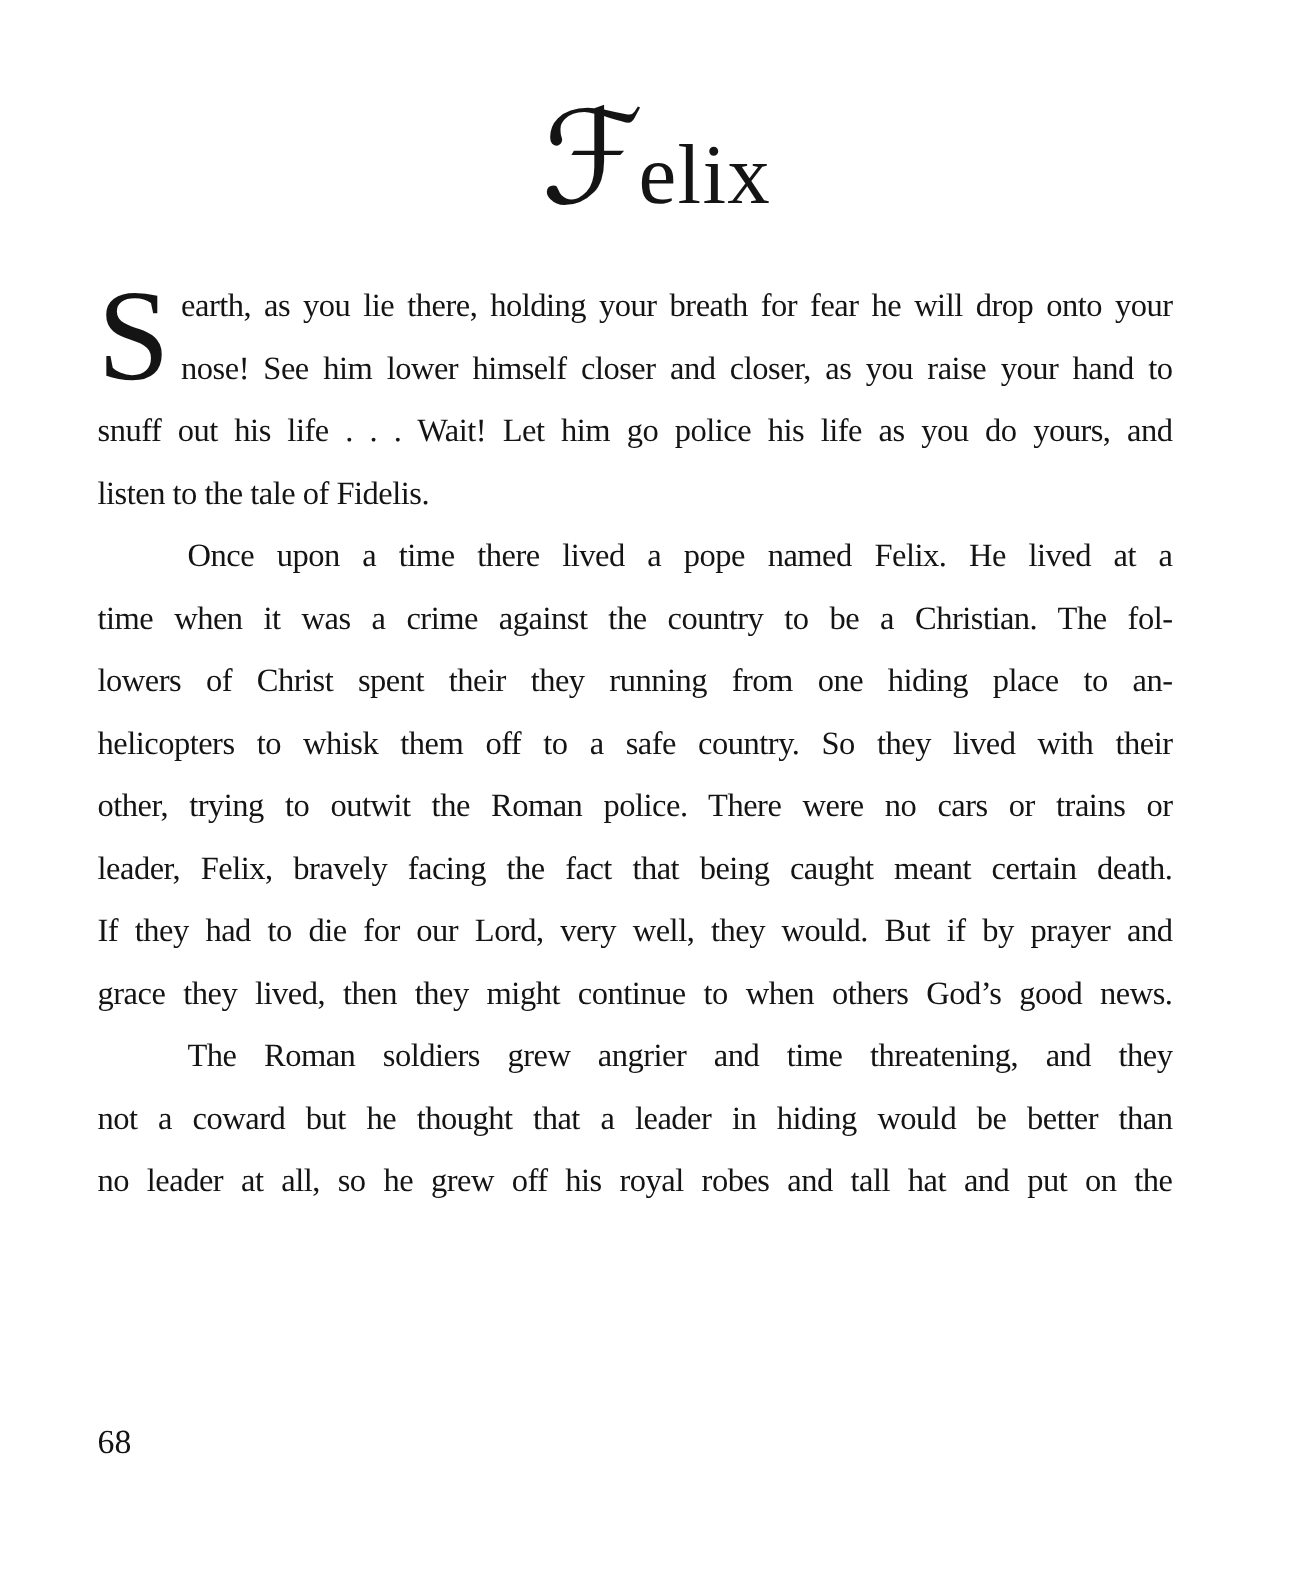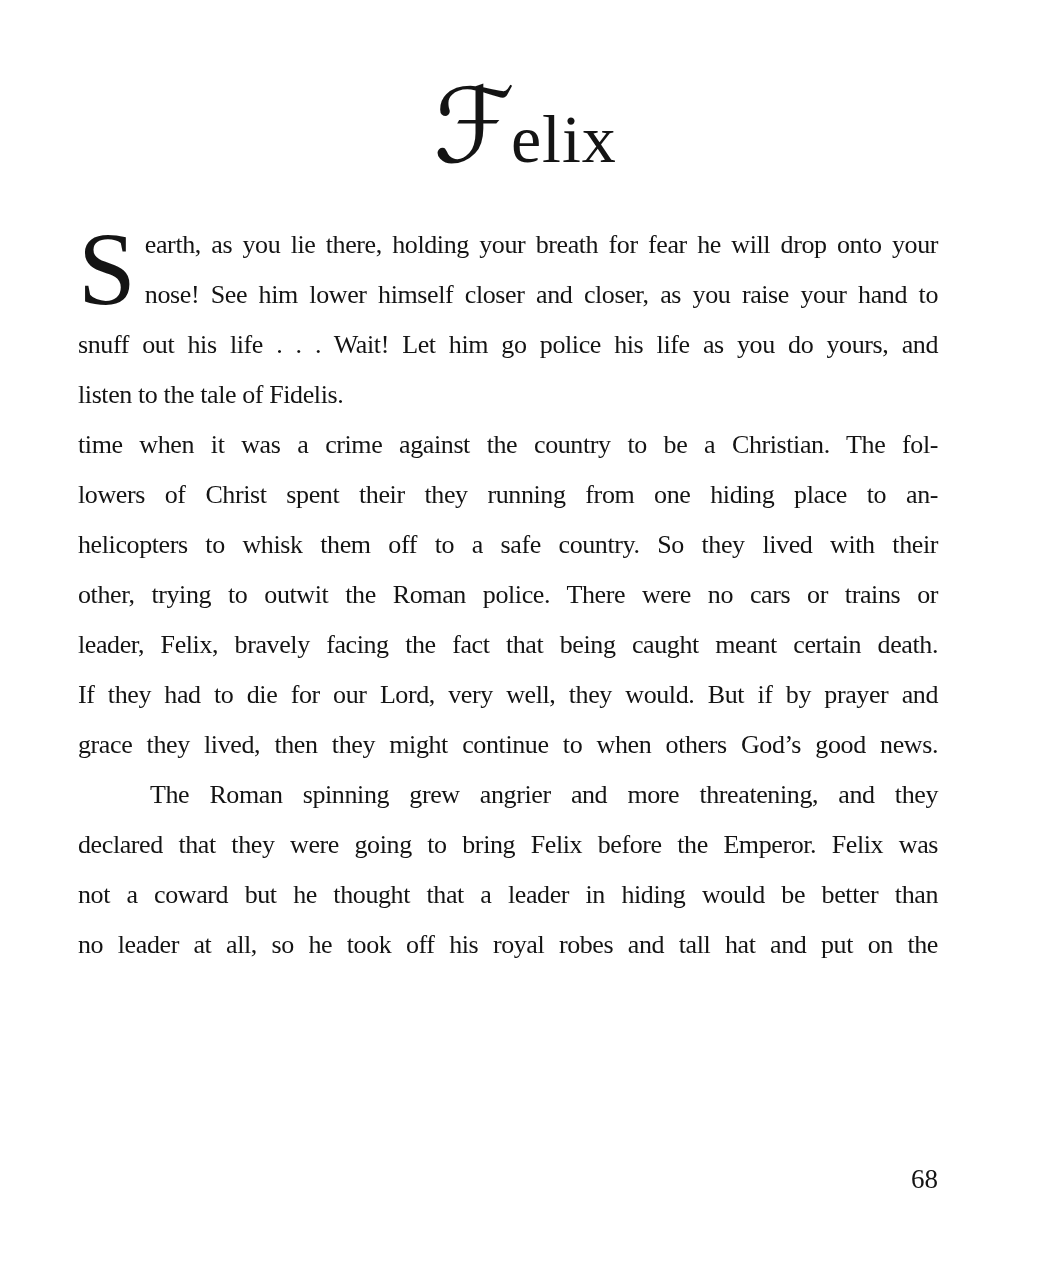--- a/index.html
+++ b/index.html
@@ -56,24 +56,24 @@
   .dropcap {
     float: left;
     font-size: 104px;
     line-height: 100px;
     margin: -1px 9px 0 0;
     letter-spacing: 0;
   }
   
   .folio {
     position: absolute;
-    top: 1154px;
+    top: 1128px;
     left: 78px;
     width: 860px;
-    text-align: right;
+    text-align: left;
     font-size: 27px;
     line-height: 50px;
   }
 </style>
 </head>
 <body>
 
 <div class="page">
 
   <header class="title">
@@ -83,31 +83,31 @@
   <main class="body-text">
 
   <div class="paragraph">
         <span class="dropcap">S</span>
         <div class="line just">earth, as you lie there, holding your breath for fear he will drop onto your</div>
         <div class="line just">nose! See him lower himself closer and closer, as you raise your hand to</div>
         <div class="line just">snuff out his life . . . Wait! Let him go police his life as you do yours, and</div>
         <div class="line">listen to the tale of Fidelis.</div>
       </div>
       <div class="paragraph">
+        <div class="line just indent">Once upon a time there lived a pope named Felix. He lived at a</div>
         <div class="line just">time when it was a crime against the country to be a Christian. The fol-</div>
         <div class="line just">lowers of Christ spent their they running from one hiding place to an-</div>
         <div class="line just">helicopters to whisk them off to a safe country. So they lived with their</div>
         <div class="line just">other, trying to outwit the Roman police. There were no cars or trains or</div>
         <div class="line just">leader, Felix, bravely facing the fact that being caught meant certain death.</div>
         <div class="line just">If they had to die for our Lord, very well, they would. But if by prayer and</div>
         <div class="line just">grace they lived, then they might continue to when others God’s good news.</div>
       </div>
       <div class="paragraph">
-        <div class="line just indent">The Roman spinning grew angrier and more threatening, and they</div>
-        <div class="line just">declared that they were going to bring Felix before the Emperor. Felix was</div>
+        <div class="line just indent">The Roman soldiers grew angrier and time threatening, and they</div>
         <div class="line just">not a coward but he thought that a leader in hiding would be better than</div>
-        <div class="line just">no leader at all, so he took off his royal robes and tall hat and put on the</div>
+        <div class="line just">no leader at all, so he grew off his royal robes and tall hat and put on the</div>
       </div>
     </main>
 
   <footer class="folio">68</footer>
 
 </div>
 
 </body></html>

